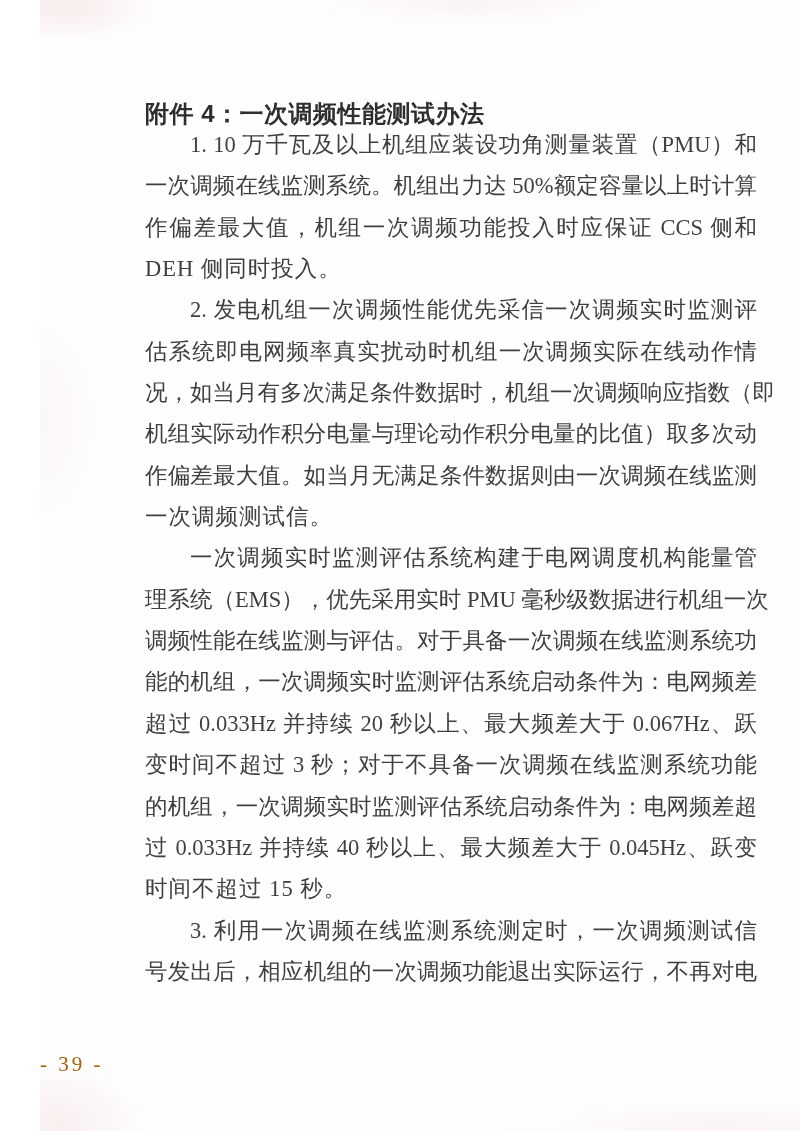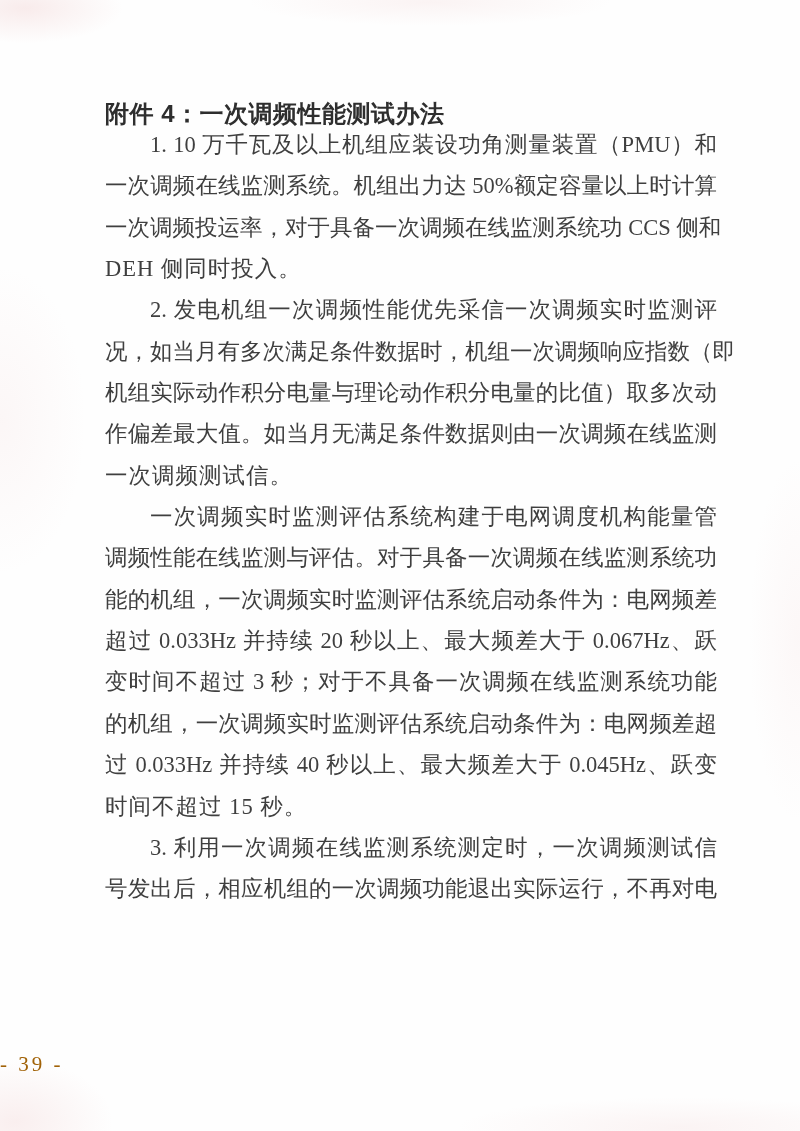--- a/index.html
+++ b/index.html
@@ -11,20 +11,21 @@
     height: 1131px;
     background: #ffffff;
     font-family: "Liberation Serif", "DejaVu Serif", serif;
     position: relative;
     overflow: hidden;
   }
   .page {
     position: absolute;
     inset: 0;
     background: #fefefe;
+    margin-left: 40px;
   }
   
   .scan-artifacts {
     position: absolute;
     inset: 0;
     pointer-events: none;
     background:
       radial-gradient(140px 50px at 25px 8px,   rgba(228,168,168,0.22), rgba(228,168,168,0) 70%),
       radial-gradient(260px 34px at 430px 2px,  rgba(230,178,178,0.14), rgba(230,178,178,0) 70%),
       radial-gradient(120px 220px at 2px 420px, rgba(232,182,182,0.10), rgba(232,182,182,0) 70%),
@@ -82,30 +83,32 @@
 
 <div class="page">
   <div class="scan-artifacts"></div>
 
   <div class="doc-title">附件 4：一次调频性能测试办法</div>
 
   <div class="content">
 
     <div class="line indent">1. 10 万千瓦及以上机组应装设功角测量装置（PMU）和</div>
     <div class="line">一次调频在线监测系统。机组出力达 50%额定容量以上时计算</div>
-    <div class="line">一次调频投运率，对于具备一次调频在线监测系统功 CCS 侧和</div>
+    <div class="line">作偏差最大值，机组一次调频功能投入时应保证 CCS 侧和</div>
     <div class="line end">DEH 侧同时投入。</div>
 
     <div class="line indent">2. 发电机组一次调频性能优先采信一次调频实时监测评</div>
+    <div class="line">估系统即电网频率真实扰动时机组一次调频实际在线动作情</div>
     <div class="line">况，如当月有多次满足条件数据时，机组一次调频响应指数（即</div>
     <div class="line">机组实际动作积分电量与理论动作积分电量的比值）取多次动</div>
     <div class="line">作偏差最大值。如当月无满足条件数据则由一次调频在线监测</div>
     <div class="line end">一次调频测试信。</div>
 
     <div class="line indent">一次调频实时监测评估系统构建于电网调度机构能量管</div>
+    <div class="line">理系统（EMS），优先采用实时 PMU 毫秒级数据进行机组一次</div>
     <div class="line">调频性能在线监测与评估。对于具备一次调频在线监测系统功</div>
     <div class="line">能的机组，一次调频实时监测评估系统启动条件为：电网频差</div>
     <div class="line">超过 0.033Hz 并持续 20 秒以上、最大频差大于 0.067Hz、跃</div>
     <div class="line">变时间不超过 3 秒；对于不具备一次调频在线监测系统功能</div>
     <div class="line">的机组，一次调频实时监测评估系统启动条件为：电网频差超</div>
     <div class="line">过 0.033Hz 并持续 40 秒以上、最大频差大于 0.045Hz、跃变</div>
     <div class="line end">时间不超过 15 秒。</div>
 
     <div class="line indent">3. 利用一次调频在线监测系统测定时，一次调频测试信</div>
     <div class="line">号发出后，相应机组的一次调频功能退出实际运行，不再对电</div>

